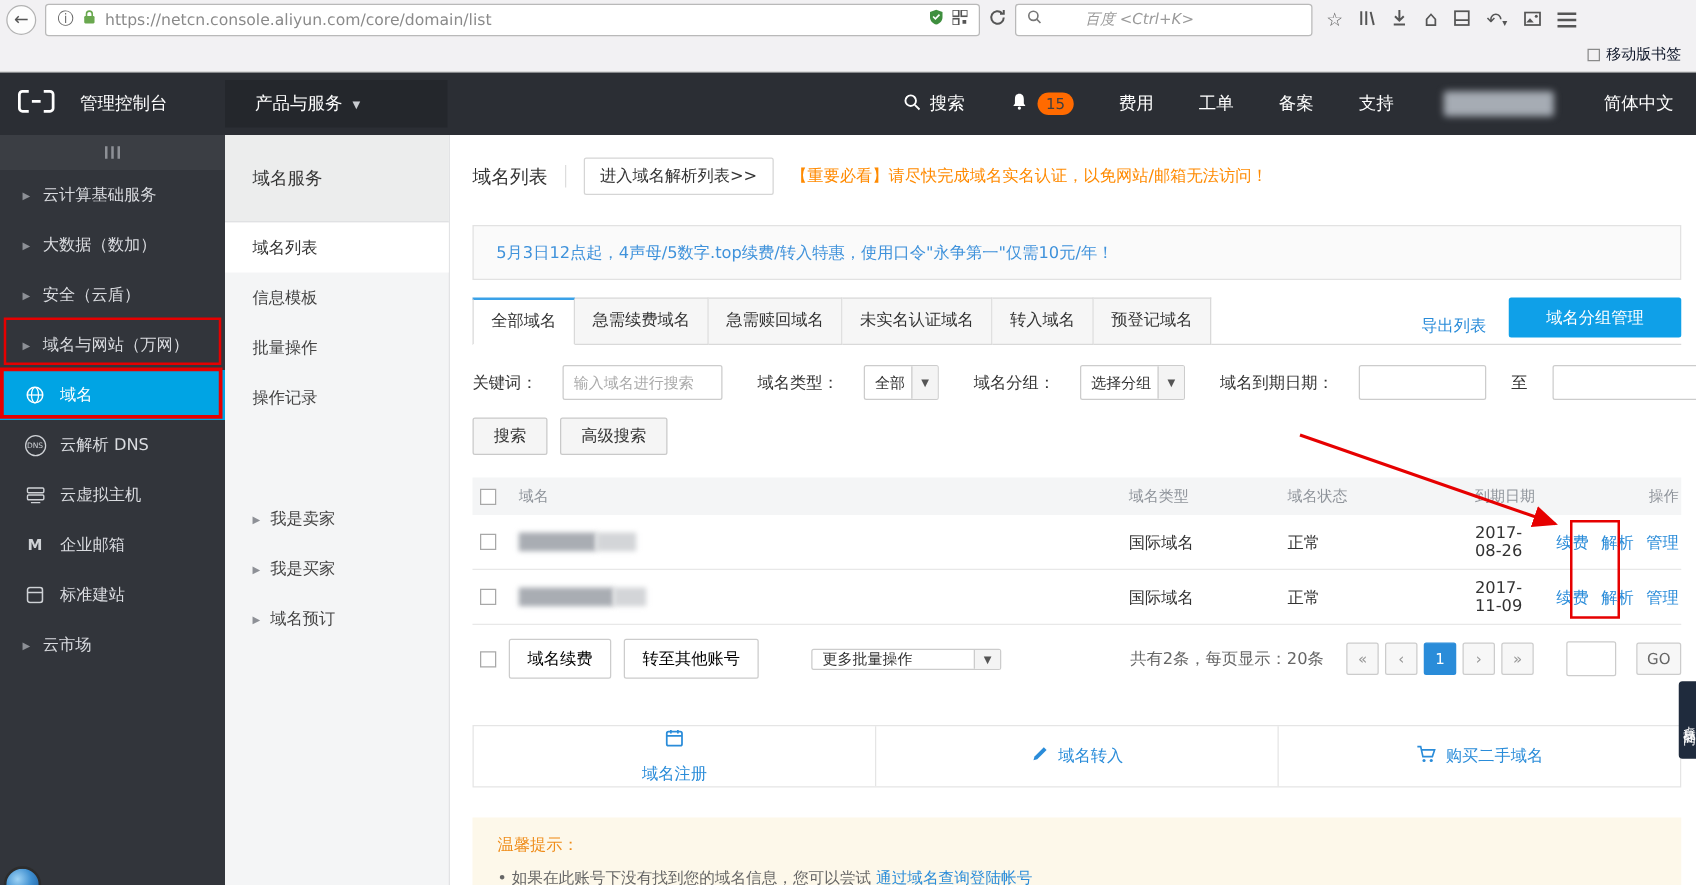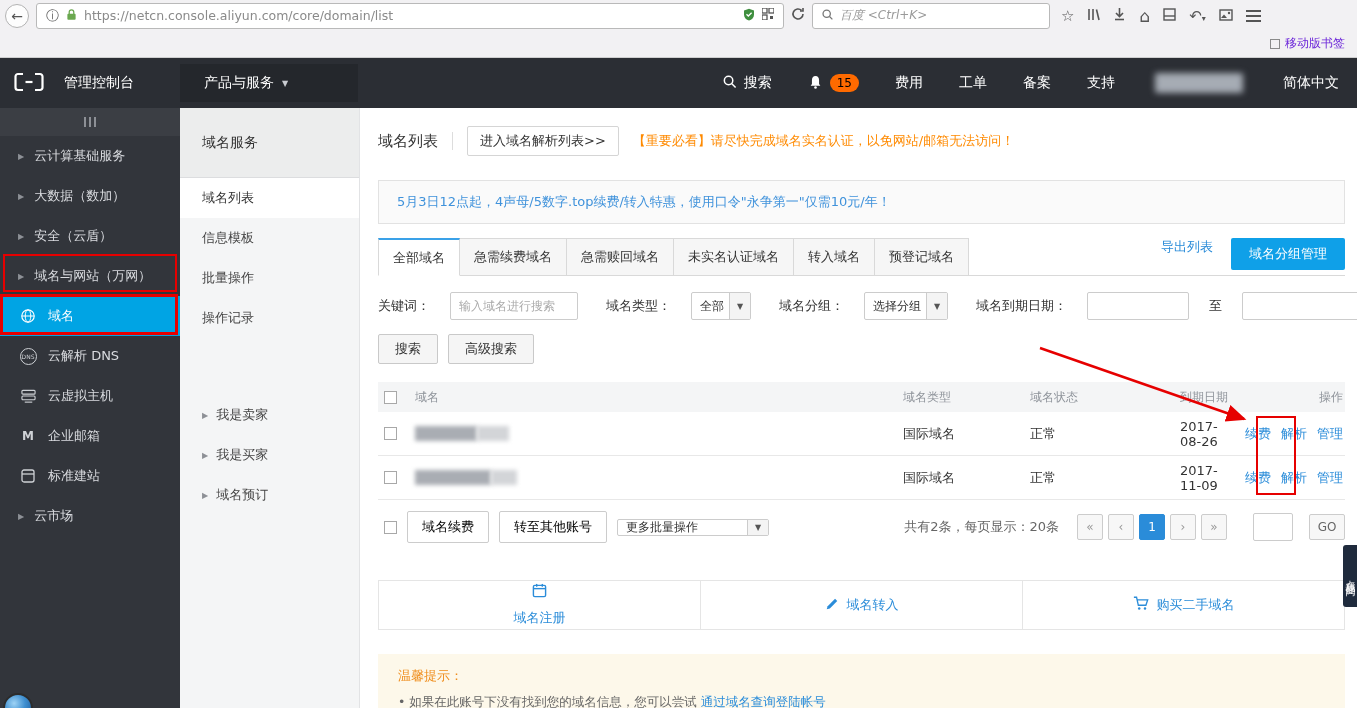--- a/index.html
+++ b/index.html
@@ -13,34 +13,34 @@
   .chrome { position:absolute; top:0; left:0; right:0; height:58px; background:#f2f1f3; border-bottom:1px solid #cfcfcf; }
   .chrome-row1 { display:flex; align-items:center; height:31px; padding:2px 10px 2px 5px; gap:7px; }
   .btn-back { width:24px; height:24px; border:1px solid #b3b3b3; border-radius:50%; background:#fdfdfd; color:#555;
               display:flex; align-items:center; justify-content:center; font-size:14px; flex:0 0 auto; }
   .urlbar { width:748px; height:26px; background:#fff; border:1px solid #b9b9b9; border-radius:3px;
             display:flex; align-items:center; gap:7px; padding:0 9px; }
   .url-text { color:#8a8a8a; font-size:12.5px; flex:1; white-space:nowrap; overflow:hidden; }
   .chip { color:#666; font-size:13px; line-height:1; }
   .searchbar { width:238px; height:26px; background:#fff; border:1px solid #b9b9b9; border-radius:3px;
                display:flex; align-items:center; gap:6px; padding:0 8px; }
-  .search-hint { color:#9a9a9a; font-style:italic; font-size:12px; white-space:nowrap; }
+  .search-hint { color:#9a9a9a; font-style:italic; font-size:12px; white-space:nowrap;margin-left:28px; }
   .chrome-icons { display:flex; align-items:center; gap:13px; color:#555; font-size:15px; margin-left:4px; }
   .hb i { display:block; width:15px; height:2px; background:#555; margin:3px 0; }
-  .chrome-row2 { height:25px; display:flex; align-items:center; justify-content:flex-end; gap:5px; padding:0 12px; font-size:12px; color:#6d28d9; }
+  .chrome-row2 { height:25px; display:flex; align-items:center; justify-content:flex-end; gap:5px; padding:0 12px; font-size:12px; color:#0f172a; }
   .bm-square { width:10px; height:10px; border:1px solid #8a8a8a; display:inline-block; }
   
   .topnav { position:absolute; top:58px; left:0; width:1357px; height:50px; background:#2b2e34; color:#fff; display:flex; align-items:center; }
   .tn-zone1 { width:180px; display:flex; align-items:center; padding-left:14px; gap:20px; }
   .tn-console { font-size:14px; white-space:nowrap; }
   .tn-products { width:178px; height:38px; background:#24272c; display:flex; align-items:center; padding-left:24px; gap:8px; font-size:14px; }
   .tn-caret { font-size:8px; color:#c9ccd1; }
   .tn-right { margin-left:auto; display:flex; align-items:center; height:50px; }
   .tn-item { padding:0 18px; display:flex; align-items:center; gap:7px; font-size:14px; height:50px; }
-  .tn-badge { background:#ff6a00; color:#000000; border-radius:9px; height:18px; line-height:18px; padding:0 7px; font-size:12px; }
+  .tn-badge { background:#ff6a00; color:#404040; border-radius:9px; height:18px; line-height:18px; padding:0 7px; font-size:12px; }
   .user-blur { width:88px; height:20px; background:#a6acb4; border-radius:2px; filter:blur(3px); margin:0 22px; }
   
   .sidebar { position:absolute; top:108px; left:0; width:180px; bottom:0; background:#32353b; color:#dadce0; }
   .collapse-bar { height:28px; background:#3b3e44; display:flex; align-items:center; justify-content:center; gap:3px; }
   .collapse-bar i { width:2px; height:10px; background:#8d9096; display:block; }
   .side-item { height:40px; display:flex; align-items:center; padding-left:18px; gap:10px; font-size:13px; }
   .tri { color:#8d9096; font-size:8px; flex:0 0 auto; }
   .icon-cell { width:20px; display:flex; justify-content:center; align-items:center; color:#cfd2d6; flex:0 0 auto; }
   .side-item.selected { background:#00a4e4; color:#fff; }
   .dns-badge { width:17px; height:17px; border:1px solid #cfd2d6; border-radius:50%; font-size:6px; display:flex; align-items:center; justify-content:center; color:#cfd2d6; }
@@ -57,23 +57,23 @@
   .main-header { display:flex; align-items:center; gap:14px; height:30px; }
   .page-title { font-size:15px; color:#333; }
   .vdiv { width:1px; height:18px; background:#ddd; }
   .dns-btn { border:1px solid #d5d5d5; background:#fff; padding:0 12px; height:30px; display:flex; align-items:center; font-size:13px; color:#333; border-radius:2px; }
   .warning { color:#ff8a00; font-size:13px; }
   .promo { margin-top:24px; height:44px; border:1px solid #e2e2e2; background:#fafafa; display:flex; align-items:center; padding-left:18px; color:#3f92db; font-size:13px; }
   .tabs-row { margin-top:12px; height:40px; display:flex; align-items:flex-end; border-bottom:1px solid #d9d9d9; }
   .tab { height:38px; line-height:35px; padding:0 14px; border:1px solid #d9d9d9; border-left:none; background:#f6f6f6; font-size:13px; color:#333; margin-bottom:-1px; white-space:nowrap; }
   .tab.first { border-left:1px solid #d9d9d9; }
   .tab.active { background:#fff; border-top:2px solid #3aa1e8; border-bottom:1px solid #fff; }
-  .tabs-right { margin-left:auto; display:flex; align-items:flex-start; gap:18px; margin-bottom:5px;margin-top:32px; }
+  .tabs-right { margin-left:auto; display:flex; align-items:flex-end; gap:18px; margin-bottom:5px;margin-top:32px; }
   .export-link { color:#2a8cd9; font-size:13px; white-space:nowrap; }
-  .group-btn { background:#0fa0e8; color:#fff; height:32px; padding:0 18px; display:flex; align-items:center; font-size:13px; border-radius:2px; white-space:nowrap; }
+  .group-btn { background:#0fa0e8; color:#fff; height:32px; padding:0 30px; display:flex; align-items:center; font-size:13px; border-radius:2px; white-space:nowrap; }
   .filters { margin-top:16px; display:flex; align-items:center; gap:20px; font-size:13px; color:#333; white-space:nowrap; }
   .f-label { margin-left:8px; }
   .f-label.first { margin-left:0; }
   input.text { height:28px; border:1px solid #ccc; border-radius:2px; padding:0 8px; font-size:12px; color:#333; font-family:inherit; }
   input.text::placeholder { color:#aaa; }
   .inp-keyword { width:128px; }
   .inp-date { width:102px; }
   .inp-date2 { width:118px; }
   .select { height:28px; border:1px solid #ccc; border-radius:2px; background:#fff; display:flex; align-items:center; position:relative; padding:0 26px 0 8px; font-size:12px; color:#333; }
   .caret-box { position:absolute; right:0; top:0; bottom:0; width:21px; background:#f4f4f4; border-left:1px solid #ccc; display:flex; align-items:center; justify-content:center; font-size:8px; color:#555; }
@@ -90,21 +90,21 @@
   .col-expire { flex:1; }
   .col-actions { width:110px; display:flex; justify-content:flex-end; gap:10px; padding-right:2px; }
   .col-actions.head { display:block; text-align:right; }
   .cb { width:13px; height:13px; border:1px solid #a8a8a8; background:#fff; display:inline-block; }
   .blur-a { width:62px; height:15px; background:#a9adb3; filter:blur(2px); display:inline-block; }
   .blur-b { width:32px; height:15px; background:#d3d5d8; filter:blur(2px); display:inline-block; }
   .row-link { color:#2a8cd9; cursor:pointer; white-space:nowrap; }
   .batch-row { margin-top:10px; display:flex; align-items:center; gap:10px; height:34px; }
   .batch-row .cb { margin-left:6px; }
   .batch-btn { height:32px; padding:0 14px; border:1px solid #ccc; background:#fff; font-size:13px; color:#000000; display:flex; align-items:center; border-radius:2px; white-space:nowrap; }
-  .sel-more { width:152px; height:17px; }
+  .sel-more { width:152px; height:17px;margin-left:32px; }
   .batch-spacer { flex:1; }
   .summary { color:#666; font-size:13px; margin-right:8px; white-space:nowrap; }
   .pager { display:flex; gap:5px; align-items:center; }
   .pg { min-width:26px; height:26px; border:1px solid #ccc; background:#f7f7f7; color:#999; display:flex; align-items:center; justify-content:center; font-size:12px; border-radius:2px; padding:0 6px; }
   .pg.active { background:#2a8cd9; border-color:#2a8cd9; color:#fff; }
   .goto-input { width:40px; height:26px; margin-left:16px; }
   .go-btn { width:36px; height:26px; border:1px solid #ccc; background:#f7f7f7; color:#666; font-size:12px; display:flex; align-items:center; justify-content:center; margin-left:6px; border-radius:2px; }
   .quick-row { margin-top:36px; display:flex; border:1px solid #e5e5e5; height:50px; }
   .quick { flex:1; display:flex; align-items:center; justify-content:center; gap:8px; color:#2a8cd9; font-size:13px; border-left:1px solid #e5e5e5; }
   .quick.first { border-left:none;flex-direction:column; }

